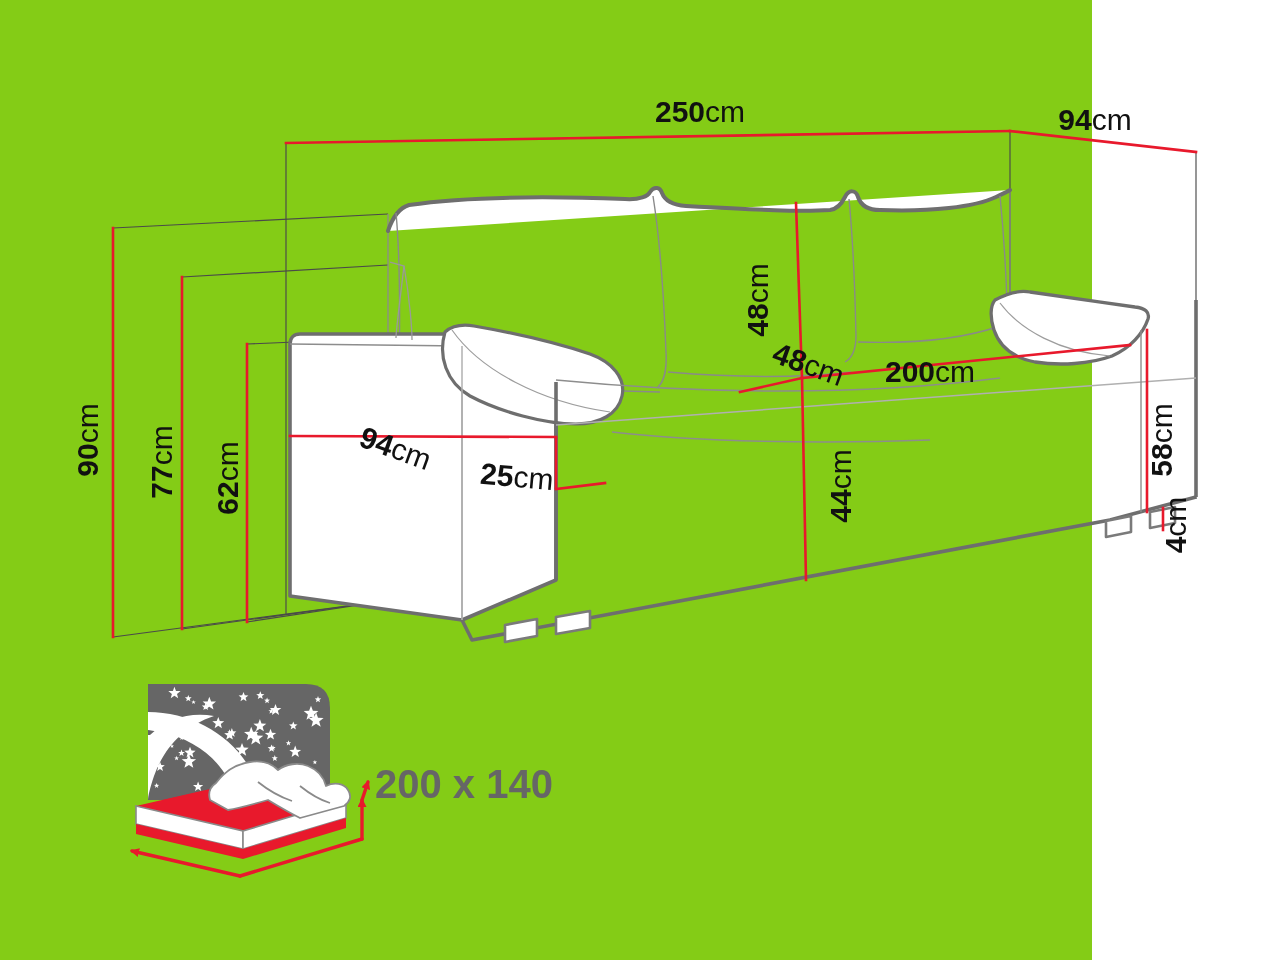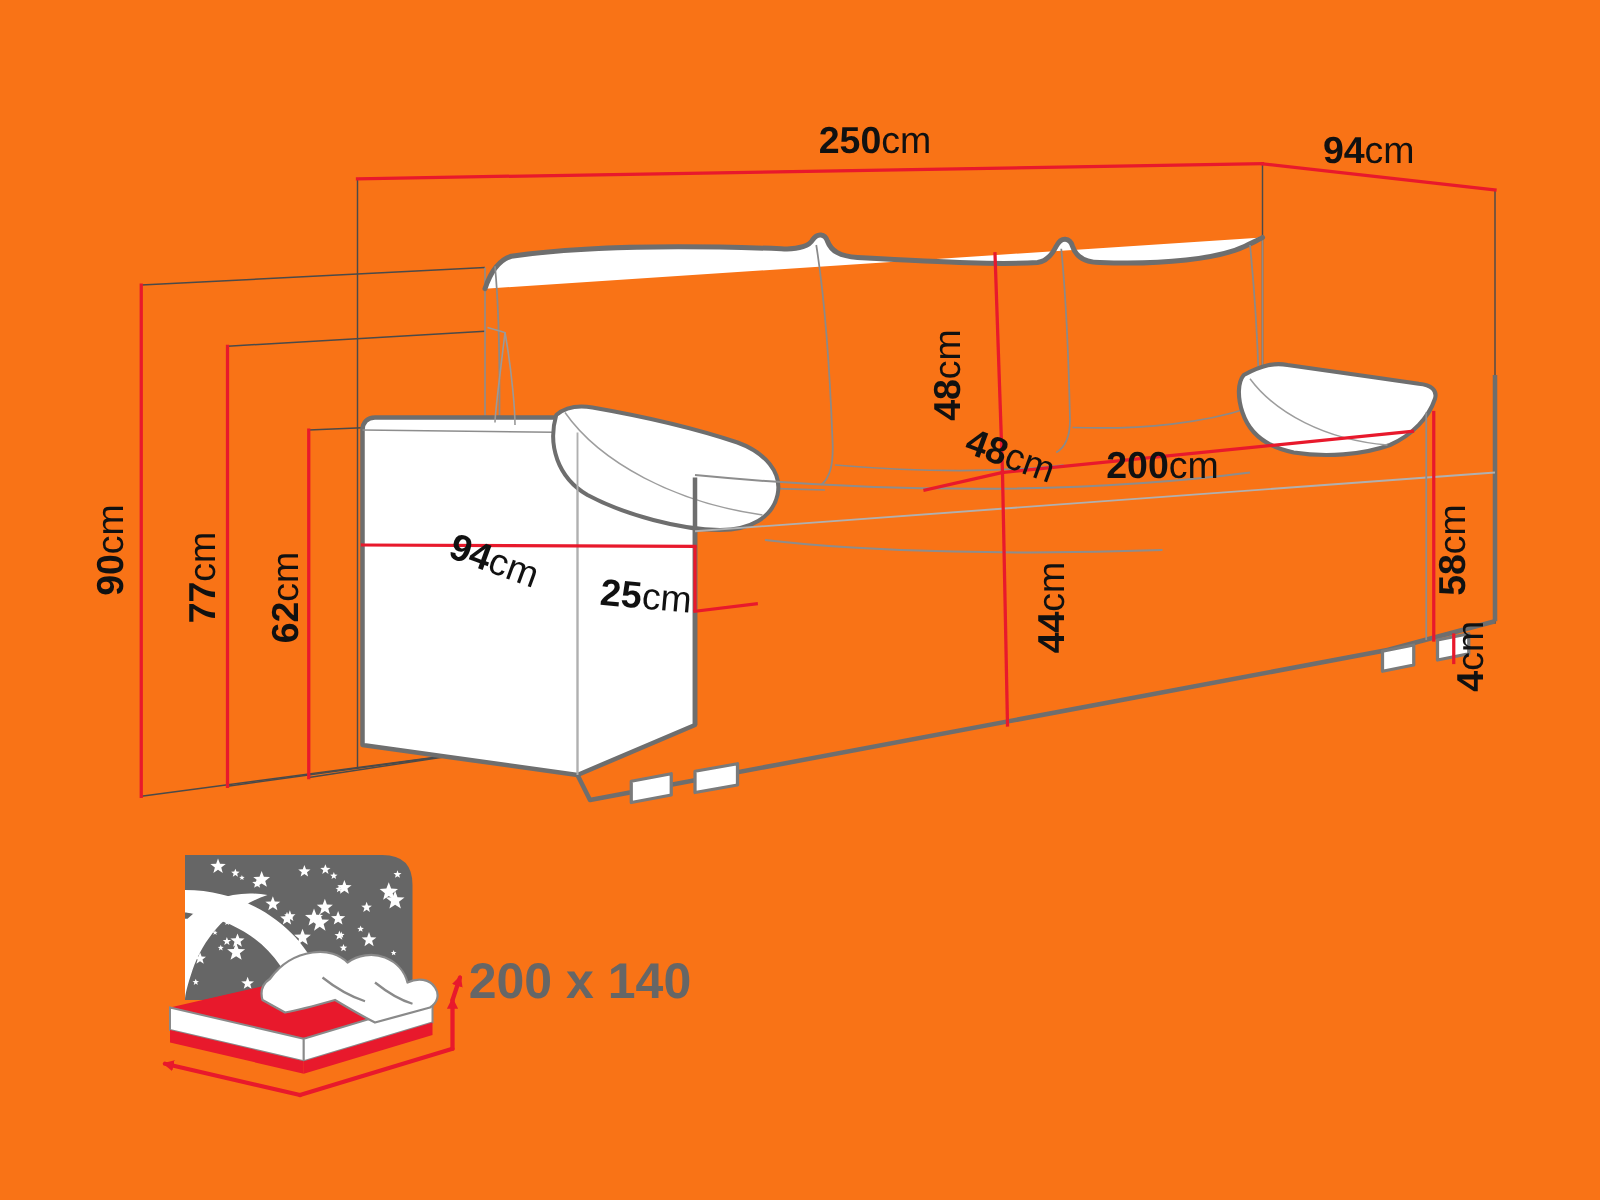--- a/index.html
+++ b/index.html
@@ -8,23 +8,23 @@
     background: #ffffff;
   }
   body {
     width: 1280px;
     height: 960px;
     font-family: "Liberation Sans", sans-serif;
     overflow: hidden;
   }
   #stage {
     position: relative;
-    width: 1280px;
+    width: 1092px;
     height: 960px;
-    background: #f97316;
+    background: #84cc16;
     text-align: right;
   }
   svg.diagram {
     position: absolute;
     top: 0;
     left: 0;
     width: 1280px;
     height: 960px;
     display: block;
   }

